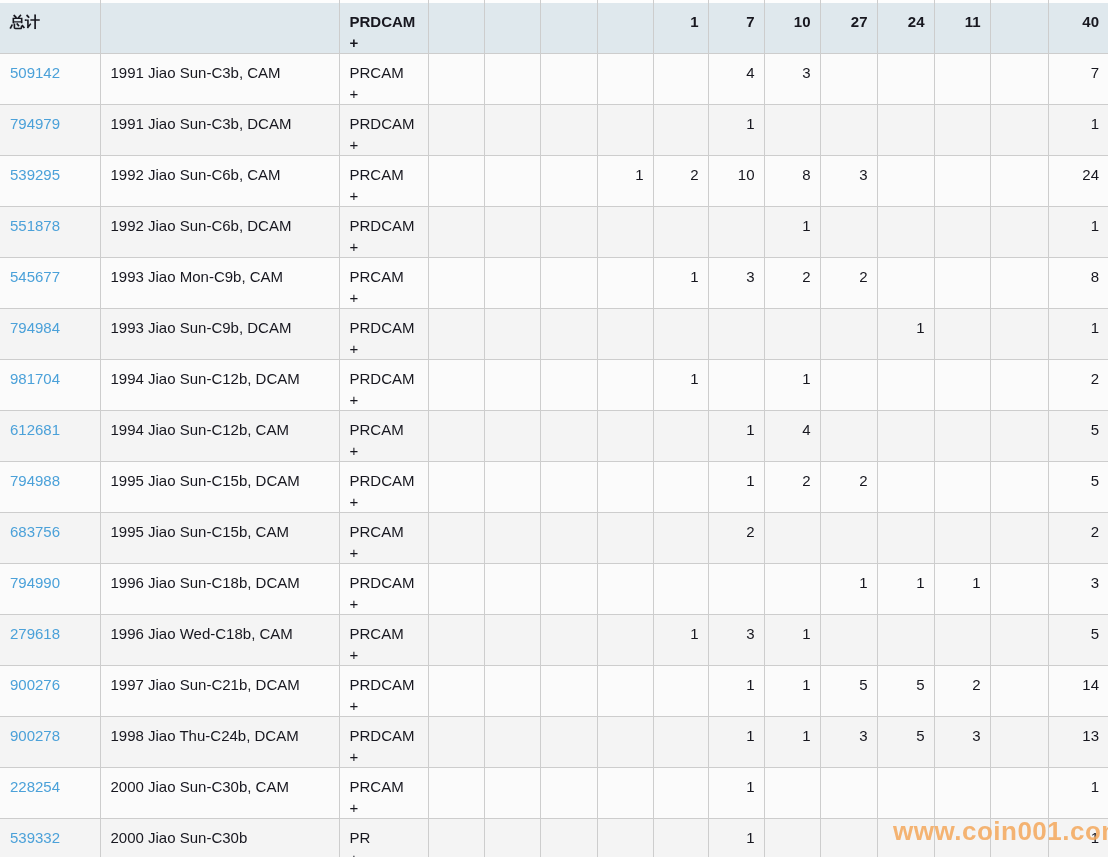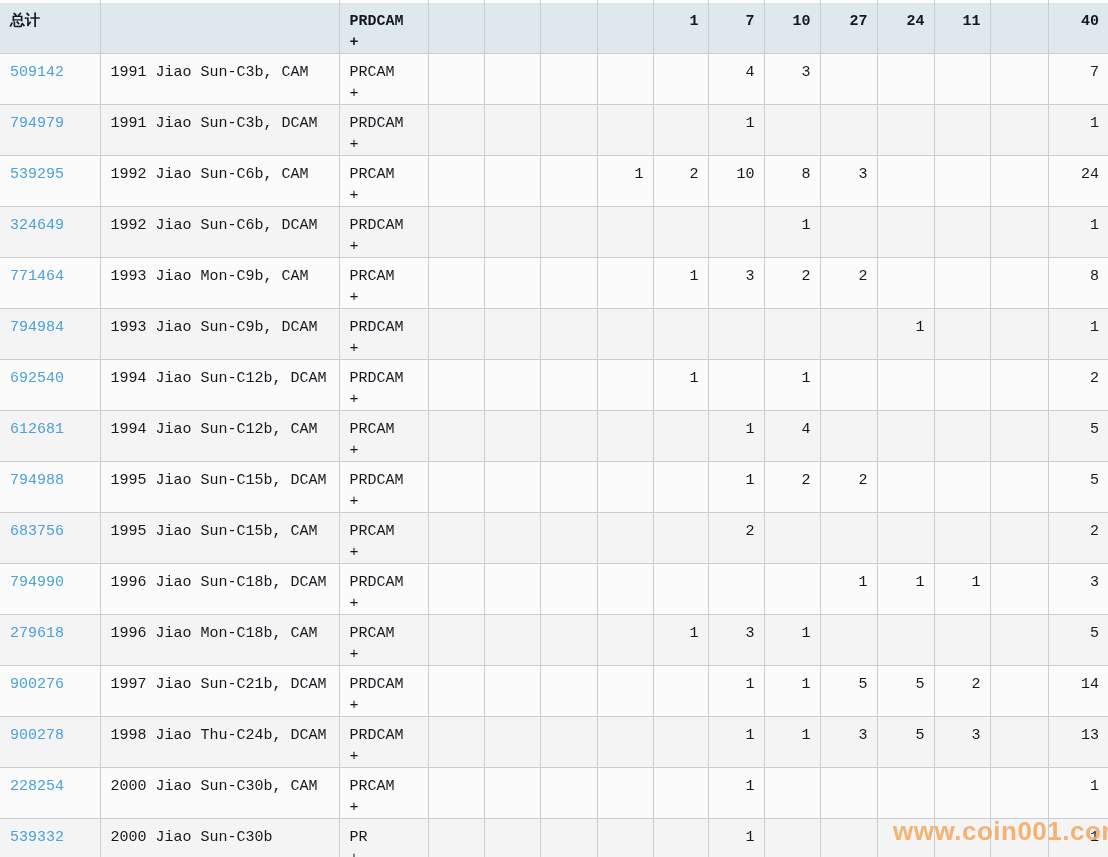--- a/index.html
+++ b/index.html
@@ -11,21 +11,21 @@
   table{
     border-collapse:collapse;table-layout:fixed;width:1108px;border:hidden;
   }
   td,th{
     border:1px solid var(--border,#cdcdcd);
     padding:8px 9px 0 10px;
     font-size:15px;line-height:21px;vertical-align:top;
     color:var(--text,#17171f);
     overflow:hidden;white-space:nowrap;text-align:left;font-weight:normal;
   }
-  tr{height:45px;font-family:Liberation Mono, monospace;}
+  tr{height:45px;}
   tr.strip{height:3px;}
   tr.strip td{padding:0;background:#fdfdfd;border-top:hidden;border-bottom:hidden;}
   thead tr.head th{background:var(--headerBg,#dfe8ed);font-weight:bold;}
   th.num,td.num{text-align:right;}
   td.type div{min-height:21px;}
   tbody tr.odd{background:var(--rowOdd,#fbfbfb);}
   tbody tr.even{background:var(--rowEven,#f4f4f4);}
   a.idlink{color:var(--link,#4ba1d9);text-decoration:none;cursor:pointer;}
   .watermark{
     position:absolute;left:893px;top:816px;
@@ -149,41 +149,41 @@
     <td class="num">2</td>
     <td class="num">10</td>
     <td class="num">8</td>
     <td class="num">3</td>
     <td class="num"></td>
     <td class="num"></td>
     <td class="num"></td>
     <td class="num">24</td>
   </tr>
       <tr class="even">
-    <td class="id"><a href="#" class="idlink">324649</a></td>
+    <td class="id"><a href="#" class="idlink">551878</a></td>
     <td class="desc">1992 Jiao Sun-C6b, DCAM</td>
     <td class="type">
       <div>PRDCAM</div>
       <div>+</div>
     </td>
     <td class="num"></td>
     <td class="num"></td>
     <td class="num"></td>
     <td class="num"></td>
     <td class="num"></td>
     <td class="num"></td>
     <td class="num">1</td>
     <td class="num"></td>
     <td class="num"></td>
     <td class="num"></td>
     <td class="num"></td>
     <td class="num">1</td>
   </tr>
       <tr class="odd">
-    <td class="id"><a href="#" class="idlink">771464</a></td>
+    <td class="id"><a href="#" class="idlink">545677</a></td>
     <td class="desc">1993 Jiao Mon-C9b, CAM</td>
     <td class="type">
       <div>PRCAM</div>
       <div>+</div>
     </td>
     <td class="num"></td>
     <td class="num"></td>
     <td class="num"></td>
     <td class="num"></td>
     <td class="num">1</td>
@@ -209,21 +209,21 @@
     <td class="num"></td>
     <td class="num"></td>
     <td class="num"></td>
     <td class="num"></td>
     <td class="num">1</td>
     <td class="num"></td>
     <td class="num"></td>
     <td class="num">1</td>
   </tr>
       <tr class="odd">
-    <td class="id"><a href="#" class="idlink">692540</a></td>
+    <td class="id"><a href="#" class="idlink">981704</a></td>
     <td class="desc">1994 Jiao Sun-C12b, DCAM</td>
     <td class="type">
       <div>PRDCAM</div>
       <div>+</div>
     </td>
     <td class="num"></td>
     <td class="num"></td>
     <td class="num"></td>
     <td class="num"></td>
     <td class="num">1</td>
@@ -310,21 +310,21 @@
     <td class="num"></td>
     <td class="num"></td>
     <td class="num">1</td>
     <td class="num">1</td>
     <td class="num">1</td>
     <td class="num"></td>
     <td class="num">3</td>
   </tr>
       <tr class="even">
     <td class="id"><a href="#" class="idlink">279618</a></td>
-    <td class="desc">1996 Jiao Mon-C18b, CAM</td>
+    <td class="desc">1996 Jiao Wed-C18b, CAM</td>
     <td class="type">
       <div>PRCAM</div>
       <div>+</div>
     </td>
     <td class="num"></td>
     <td class="num"></td>
     <td class="num"></td>
     <td class="num"></td>
     <td class="num">1</td>
     <td class="num">3</td>

